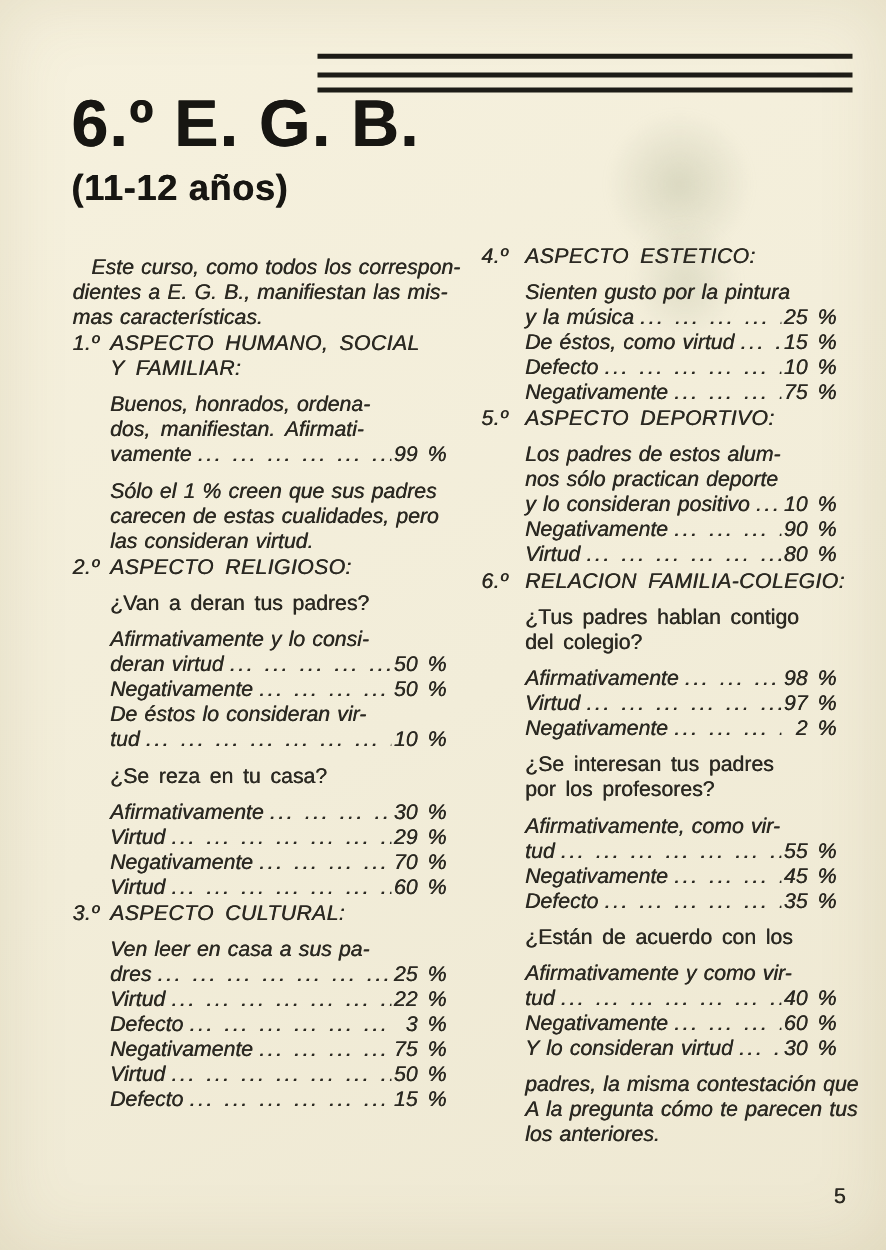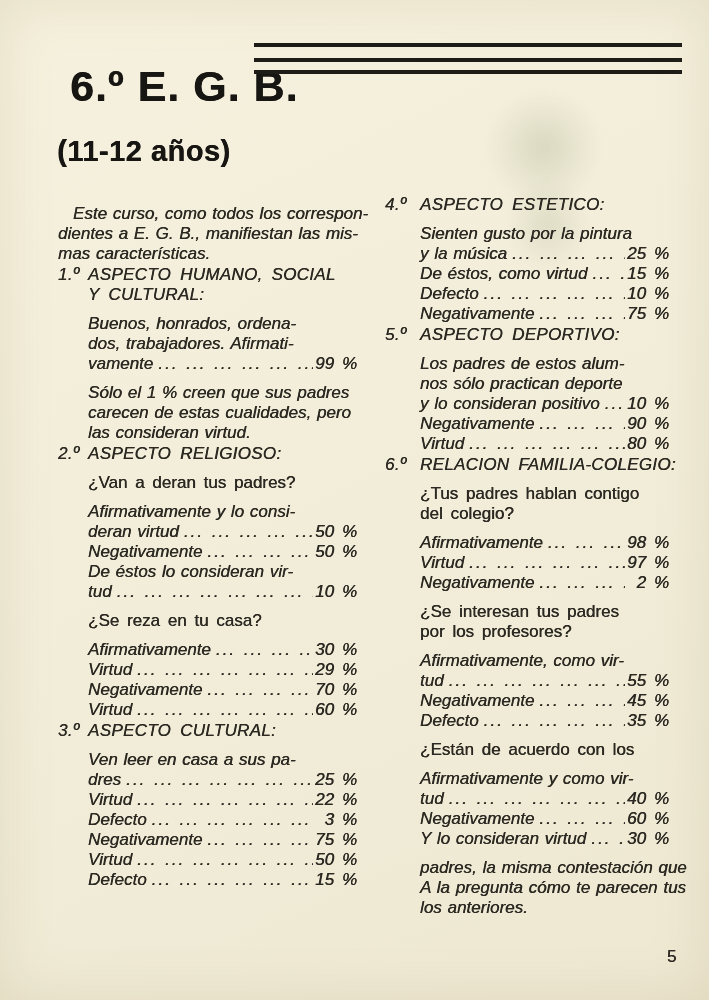--- a/index.html
+++ b/index.html
@@ -5,21 +5,21 @@
   html,body{margin:0;padding:0;}
   body{width:709px;height:1000px;overflow:hidden;background:#e8e3cf;}
   .page{position:relative;width:709px;height:1000px;
     background:linear-gradient(155deg,#f6f1de 0%,#f2edd9 55%,#eee8d2 100%);
     font-family:"Liberation Sans","DejaVu Sans",sans-serif;color:#2b2922;}
   .page::after{content:"";position:absolute;inset:0;box-shadow:inset 0 0 55px rgba(140,118,70,.15);pointer-events:none;}
   .smudge{position:absolute;left:466px;top:70px;width:155px;height:155px;
     background:radial-gradient(closest-side,rgba(176,180,150,.38),rgba(176,180,150,0) 75%);filter:blur(4px);}
   .smudge2{position:absolute;left:492px;top:162px;width:112px;height:125px;
     background:radial-gradient(closest-side,rgba(176,180,150,.30),rgba(176,180,150,0) 75%);filter:blur(5px);}
-  .title{position:absolute;left:70px;top:33px;font-size:43px;font-weight:700;letter-spacing:1px;
+  .title{position:absolute;left:57px;top:33px;font-size:53px;font-weight:700;letter-spacing:1px;
     color:#171612;white-space:nowrap;text-shadow:.4px 0 0 currentColor;}
   .rules{position:absolute;left:254px;top:43px;width:428px;height:32px;}
   .rules i{position:absolute;left:0;right:0;height:4px;background:#1d1c17;}
   .rules i:nth-child(1){top:0;}
   .rules i:nth-child(2){top:15px;}
   .rules i:nth-child(3){top:27px;}
   .subtitle{position:absolute;left:57px;top:111px;font-size:29px;font-weight:700;letter-spacing:.5px;
     color:#171612;white-space:nowrap;text-shadow:.4px 0 0 currentColor;}
   .col{position:absolute;top:195px;font-size:17px;line-height:20px;font-style:italic;
     word-spacing:1px;text-shadow:.35px 0 0 currentColor;}
@@ -69,26 +69,26 @@
             <div class="row pj ind">Este curso, como todos los correspon-</div>
             <div class="row pj">dientes a E. G. B., manifiestan las mis-</div>
             <div class="row">mas características.</div>
           </div>
         </section>
         <section class="sec">
           <div class="sec-head">
             <span class="sec-num">1.º</span>
             <span class="sec-titles">
               <div class="sec-title-line">ASPECTO HUMANO, SOCIAL</div>
-              <div class="sec-title-line">Y CULTURAL:</div>
+              <div class="sec-title-line">Y FAMILIAR:</div>
             </span>
           </div>
           <div class="blk">
             <div class="row jtxt">Buenos, honrados, ordena-</div>
-            <div class="row jtxt">dos, trabajadores. Afirmati-</div>
+            <div class="row jtxt">dos, manifiestan. Afirmati-</div>
             <div class="row stat">
               <span class="lbl">vamente</span>
               <span class="lead">... ... ... ... ... ... ... ... ... ... ... ... ... ... ... ... ... ... </span>
               <span class="val">99</span>
               <span class="pct">%</span>
             </div>
           </div>
           <div class="blk">
             <div class="row pj">Sólo el 1 % creen que sus padres</div>
             <div class="row pj">carecen de estas cualidades, pero</div>

